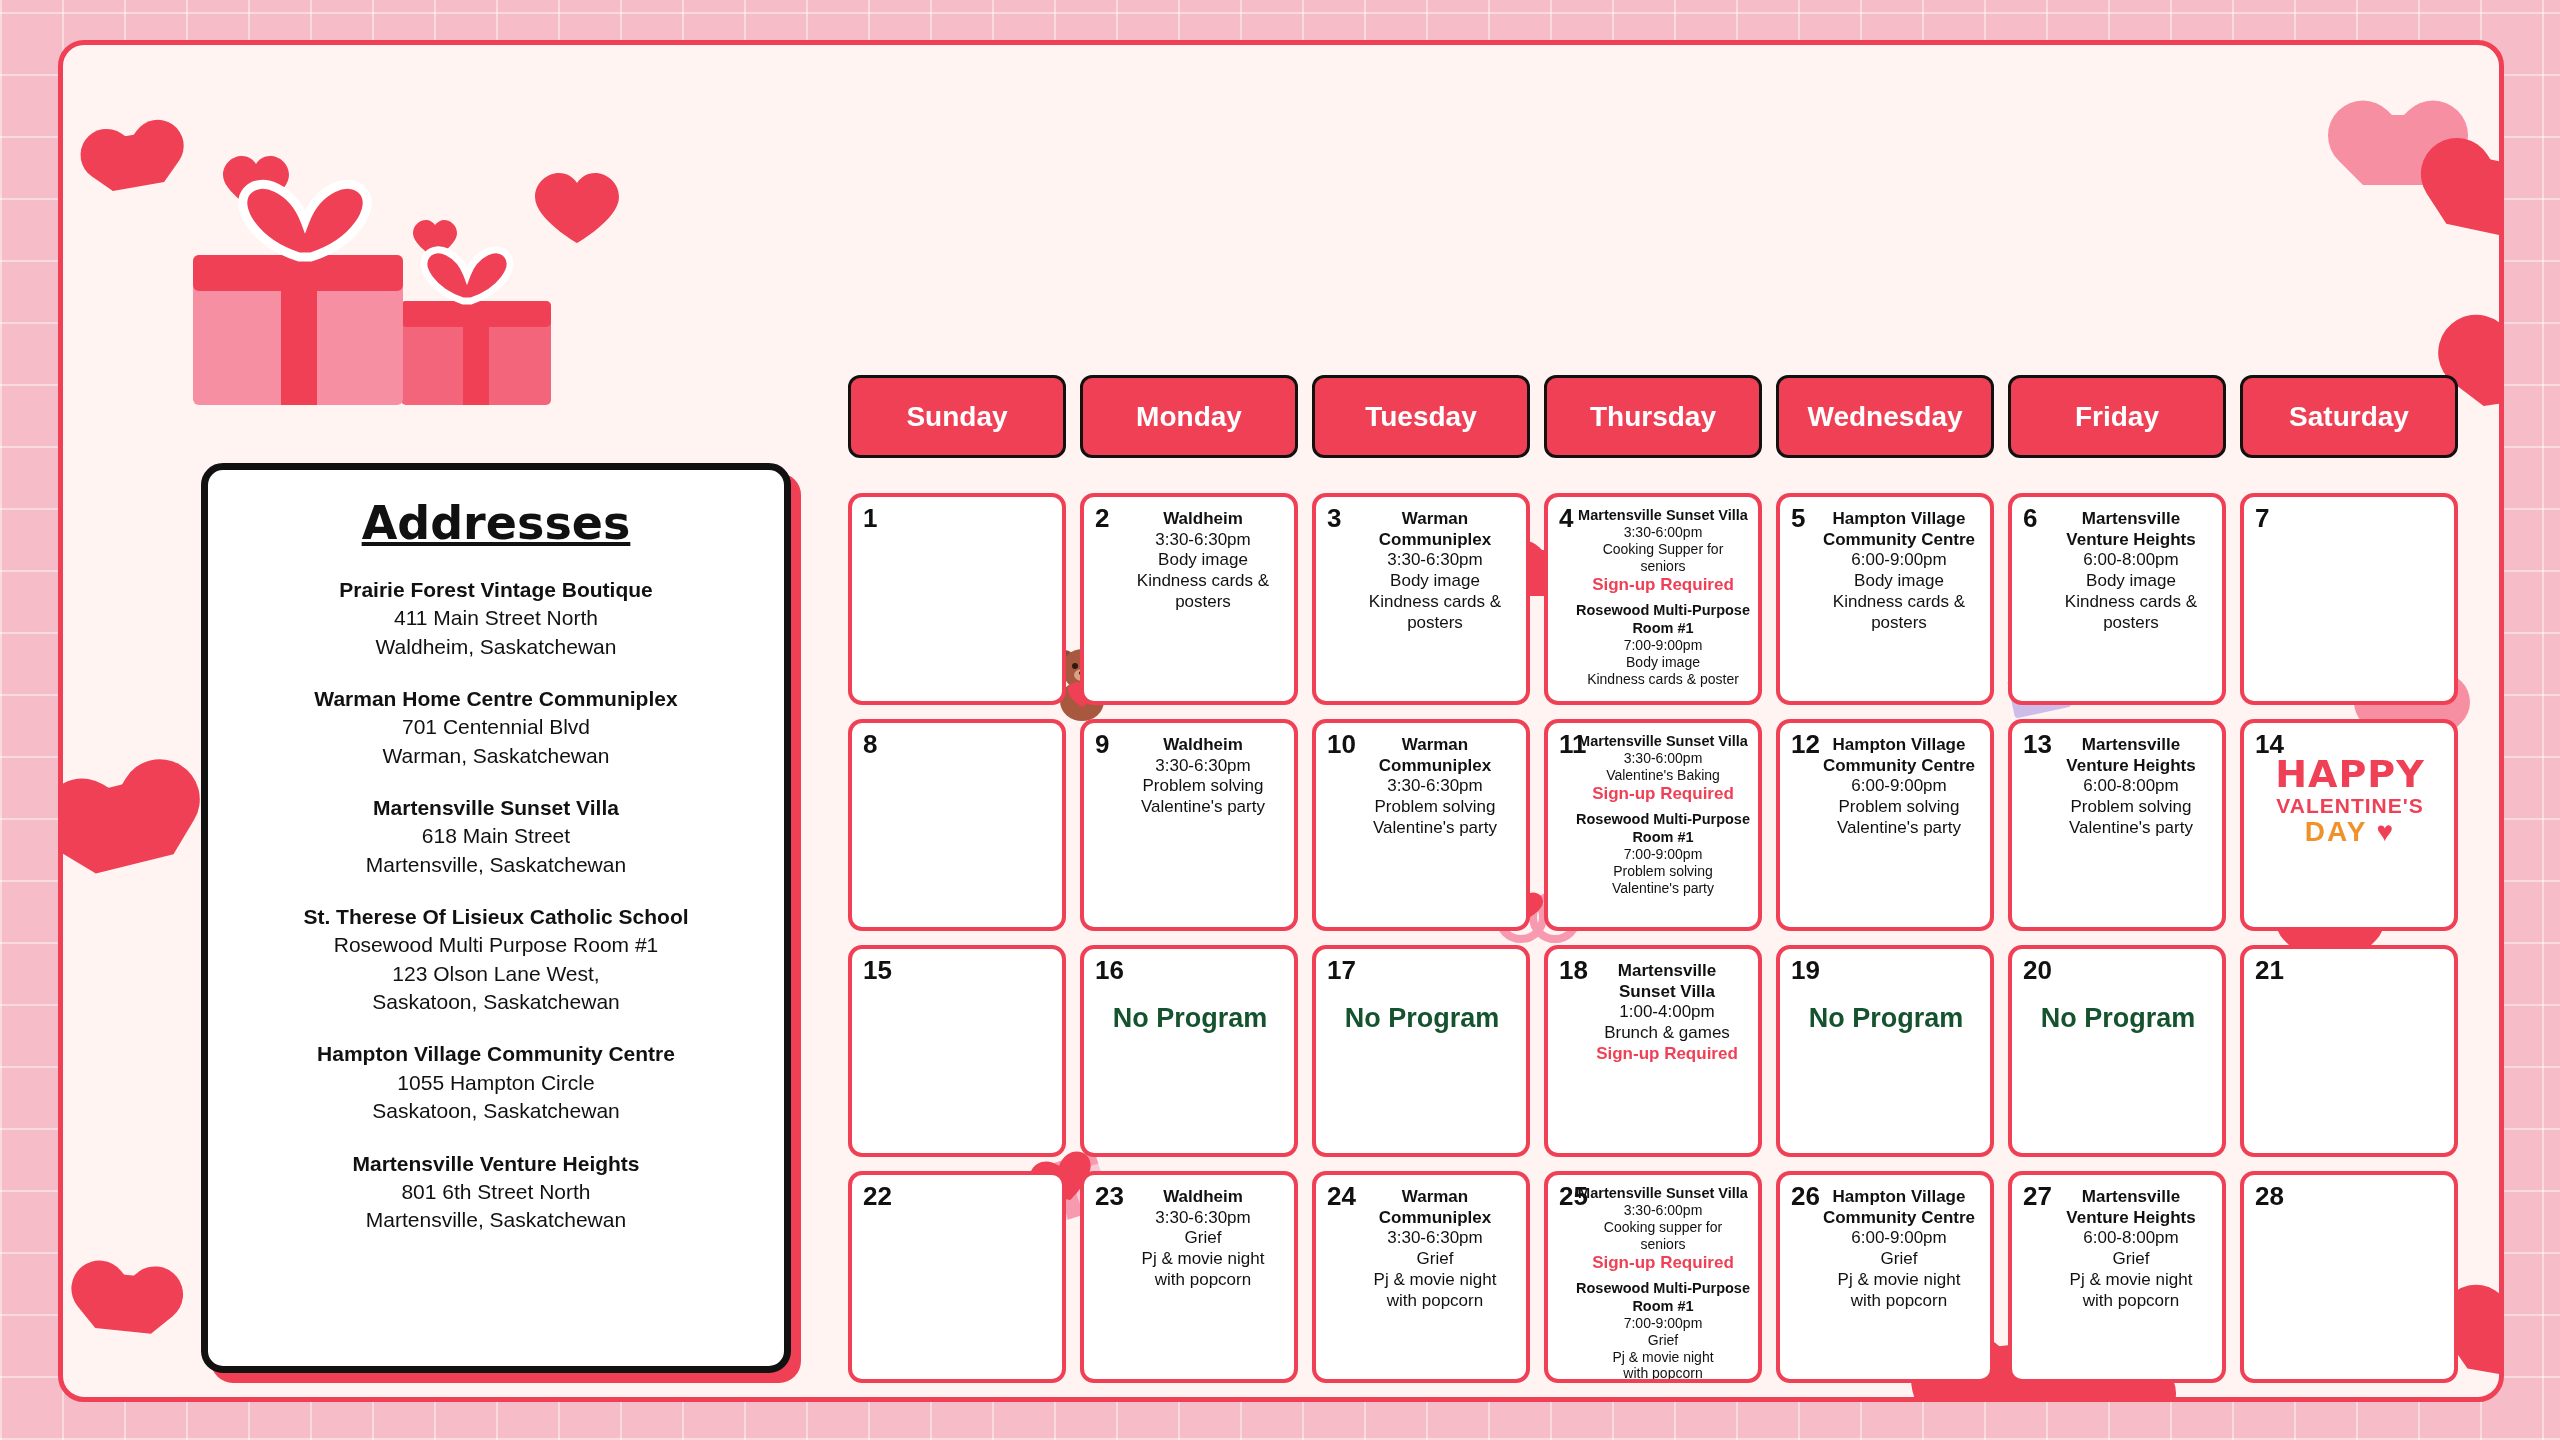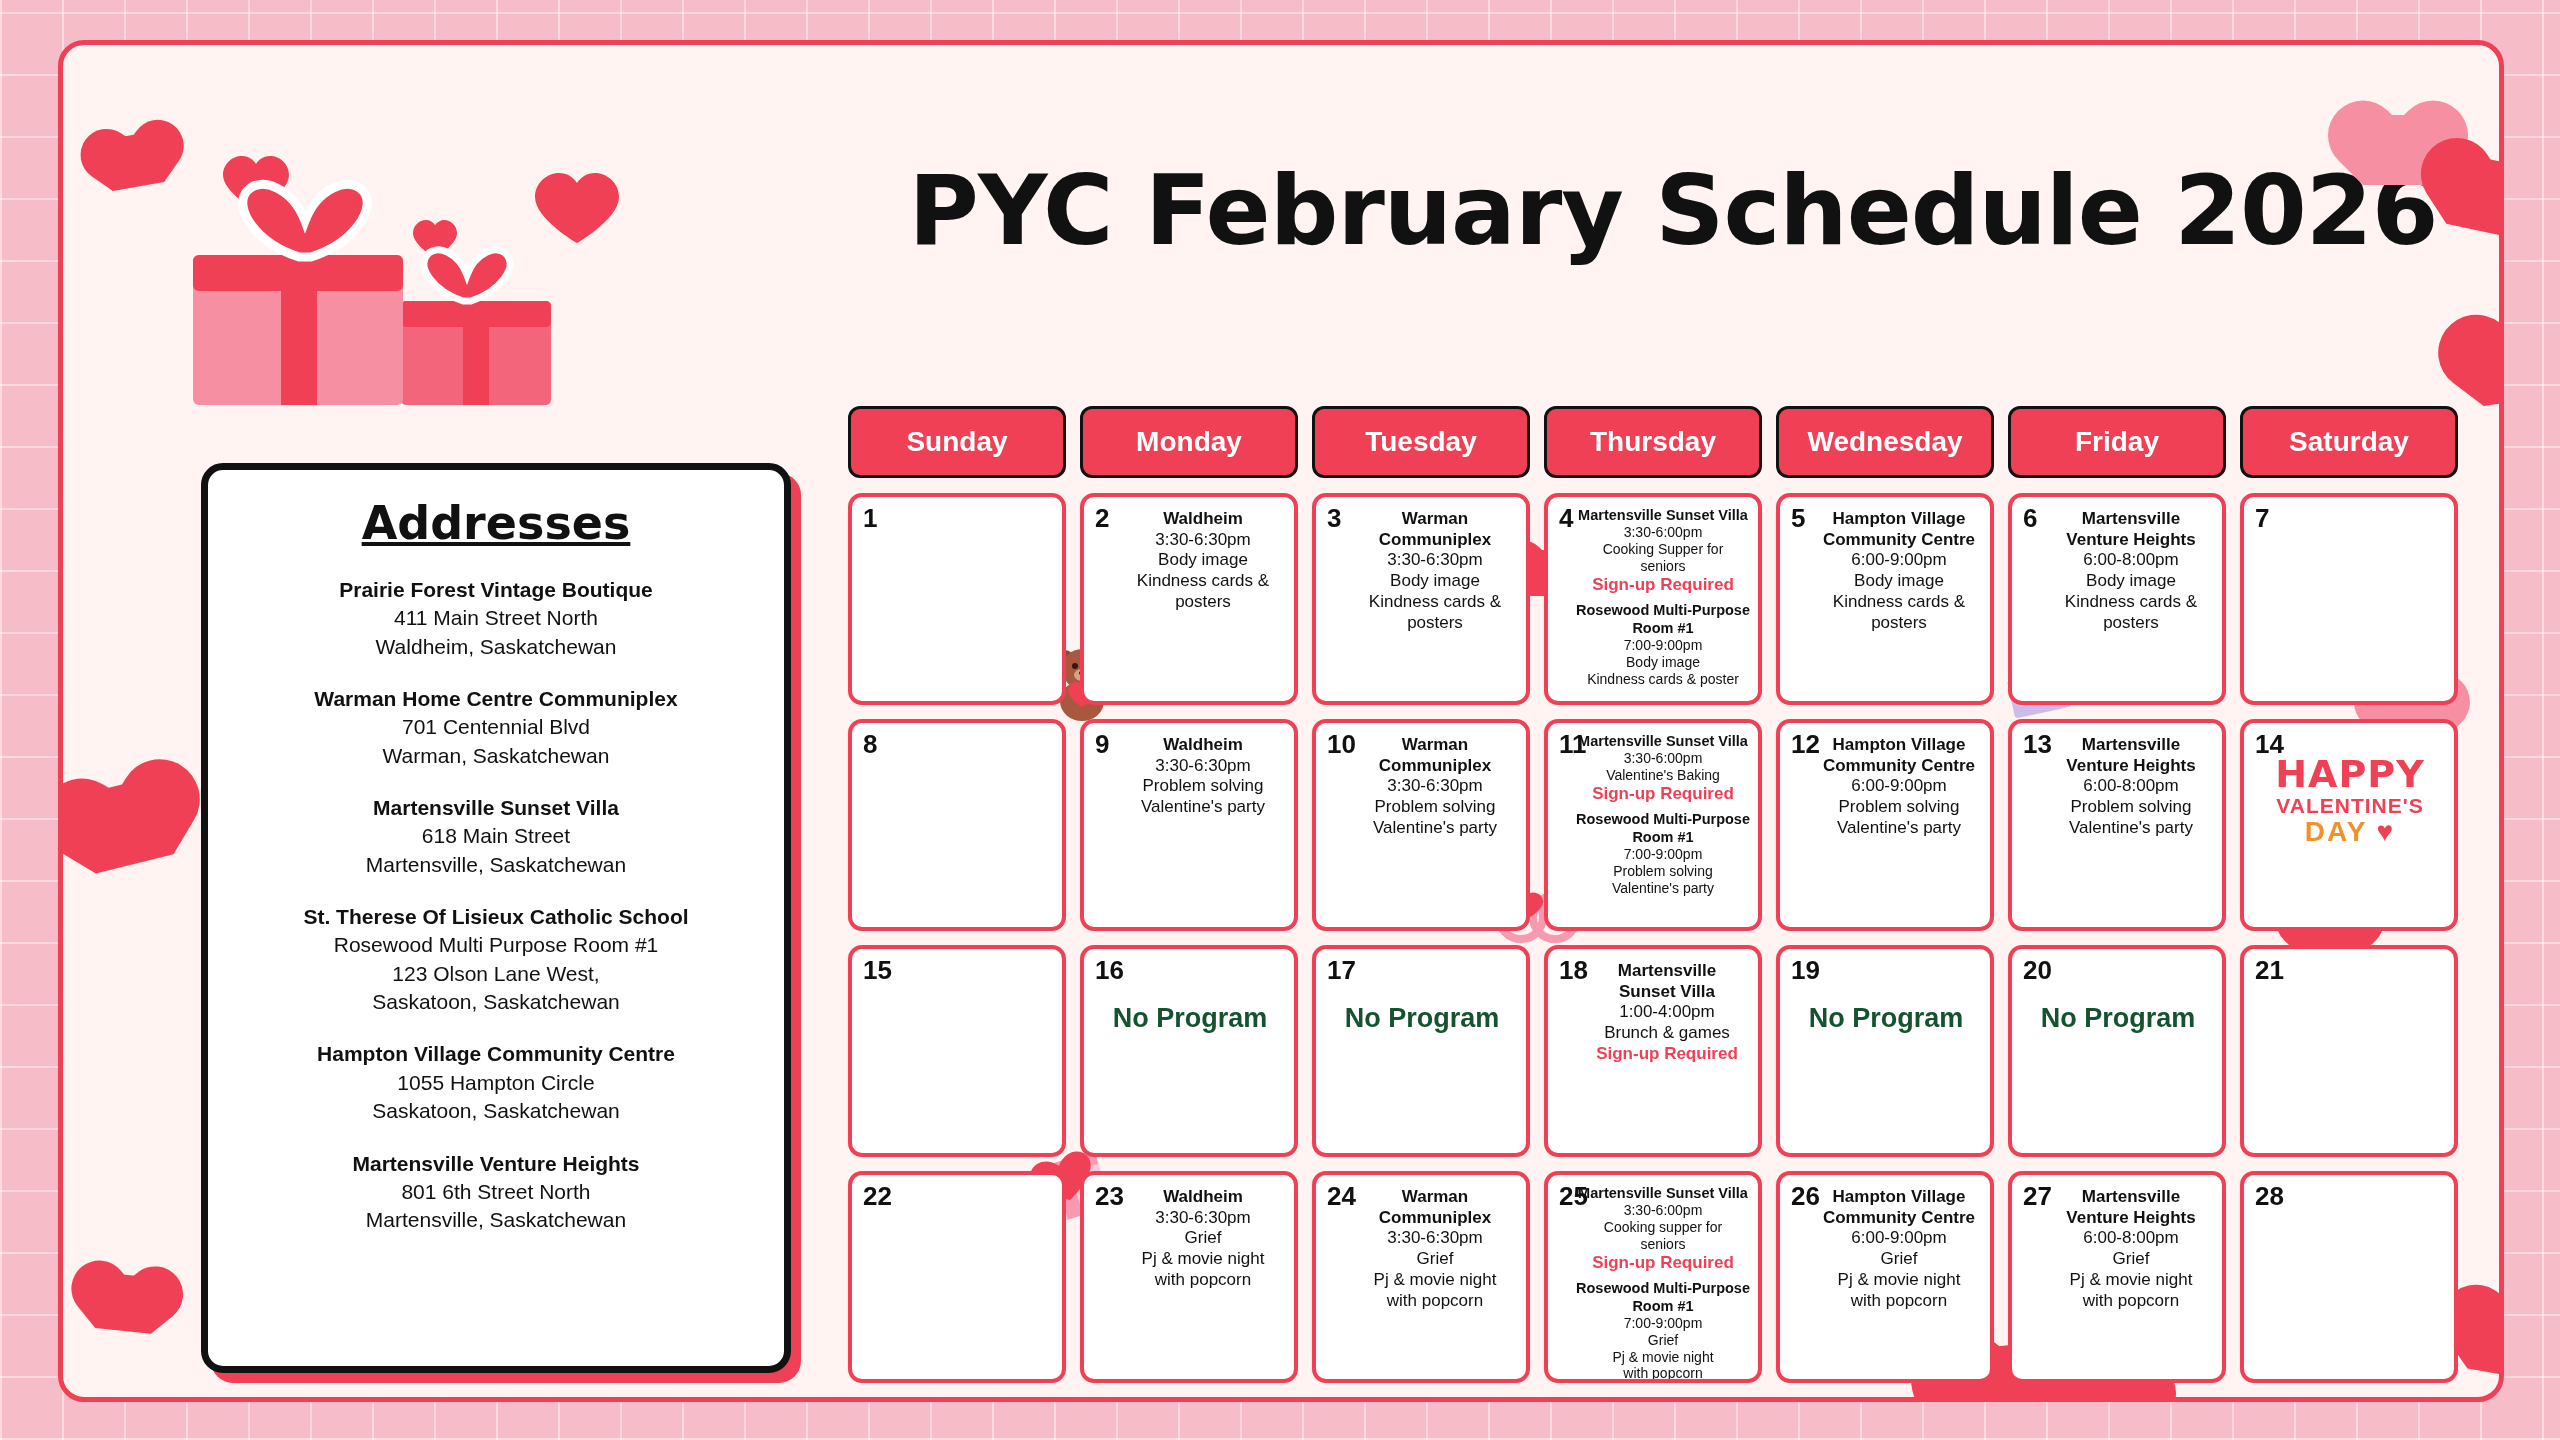--- a/index.html
+++ b/index.html
@@ -42,28 +42,28 @@
   }
   
   .weekdays {
     position:absolute;
     left:785px; top:330px;
     width:1660px;
     display:flex;
     gap:14px;
   }
   .weekday {
-    width:218px; height:72px;
+    width:218px; height:83px;
     background:#ef4056;
     border:3px solid #111;
     border-radius:12px;
     color:#fff;
     font-size:28px;
     font-weight:bold;
-    display:flex; align-items:center; justify-content:center;margin-top:31px;
+    display:flex; align-items:center; justify-content:center;
   }
   
   .grid {
     position:absolute;
     left:785px; top:448px;
     width:1660px;
     display:grid;
     grid-template-columns: repeat(7, 218px);
     grid-auto-rows: 212px;
     gap:14px 14px;
@@ -147,21 +147,20 @@
     position:absolute;
   }
 </style>
 </head>
 <body>
 
 <div class="bg-grid"></div>
 
 <div class="page">
 
-  <div class="title">PYC February Schedule 2026</div>
 
   <div class="gift" style="left:100px; top:60px;">
     <svg width="470" height="300" viewBox="0 0 470 300" xmlns="http://www.w3.org/2000/svg">
 
       <path d="M372 92 c0-14 12-24 24-24 8 0 14 4 18 10 4-6 10-10 18-10 12 0 24 10 24 24 0 22-42 46-42 46 s-42-24-42-46z" fill="#ef4056"></path>
       <path d="M60 70 c0-11 9-19 19-19 6 0 11 3 14 8 3-5 8-8 14-8 10 0 19 8 19 19 0 17-33 36-33 36 s-33-19-33-36z" fill="#ef4056"></path>
       <path d="M250 128 c0-7 6-13 13-13 4 0 7 2 9 5 2-3 6-5 9-5 7 0 13 6 13 13 0 12-22 25-22 25 s-22-13-22-25z" fill="#ef4056"></path>
 
       <rect x="238" y="196" width="150" height="104" rx="5" fill="#f2657b"></rect>
       <rect x="238" y="196" width="150" height="26" rx="5" fill="#ef4056"></rect>

